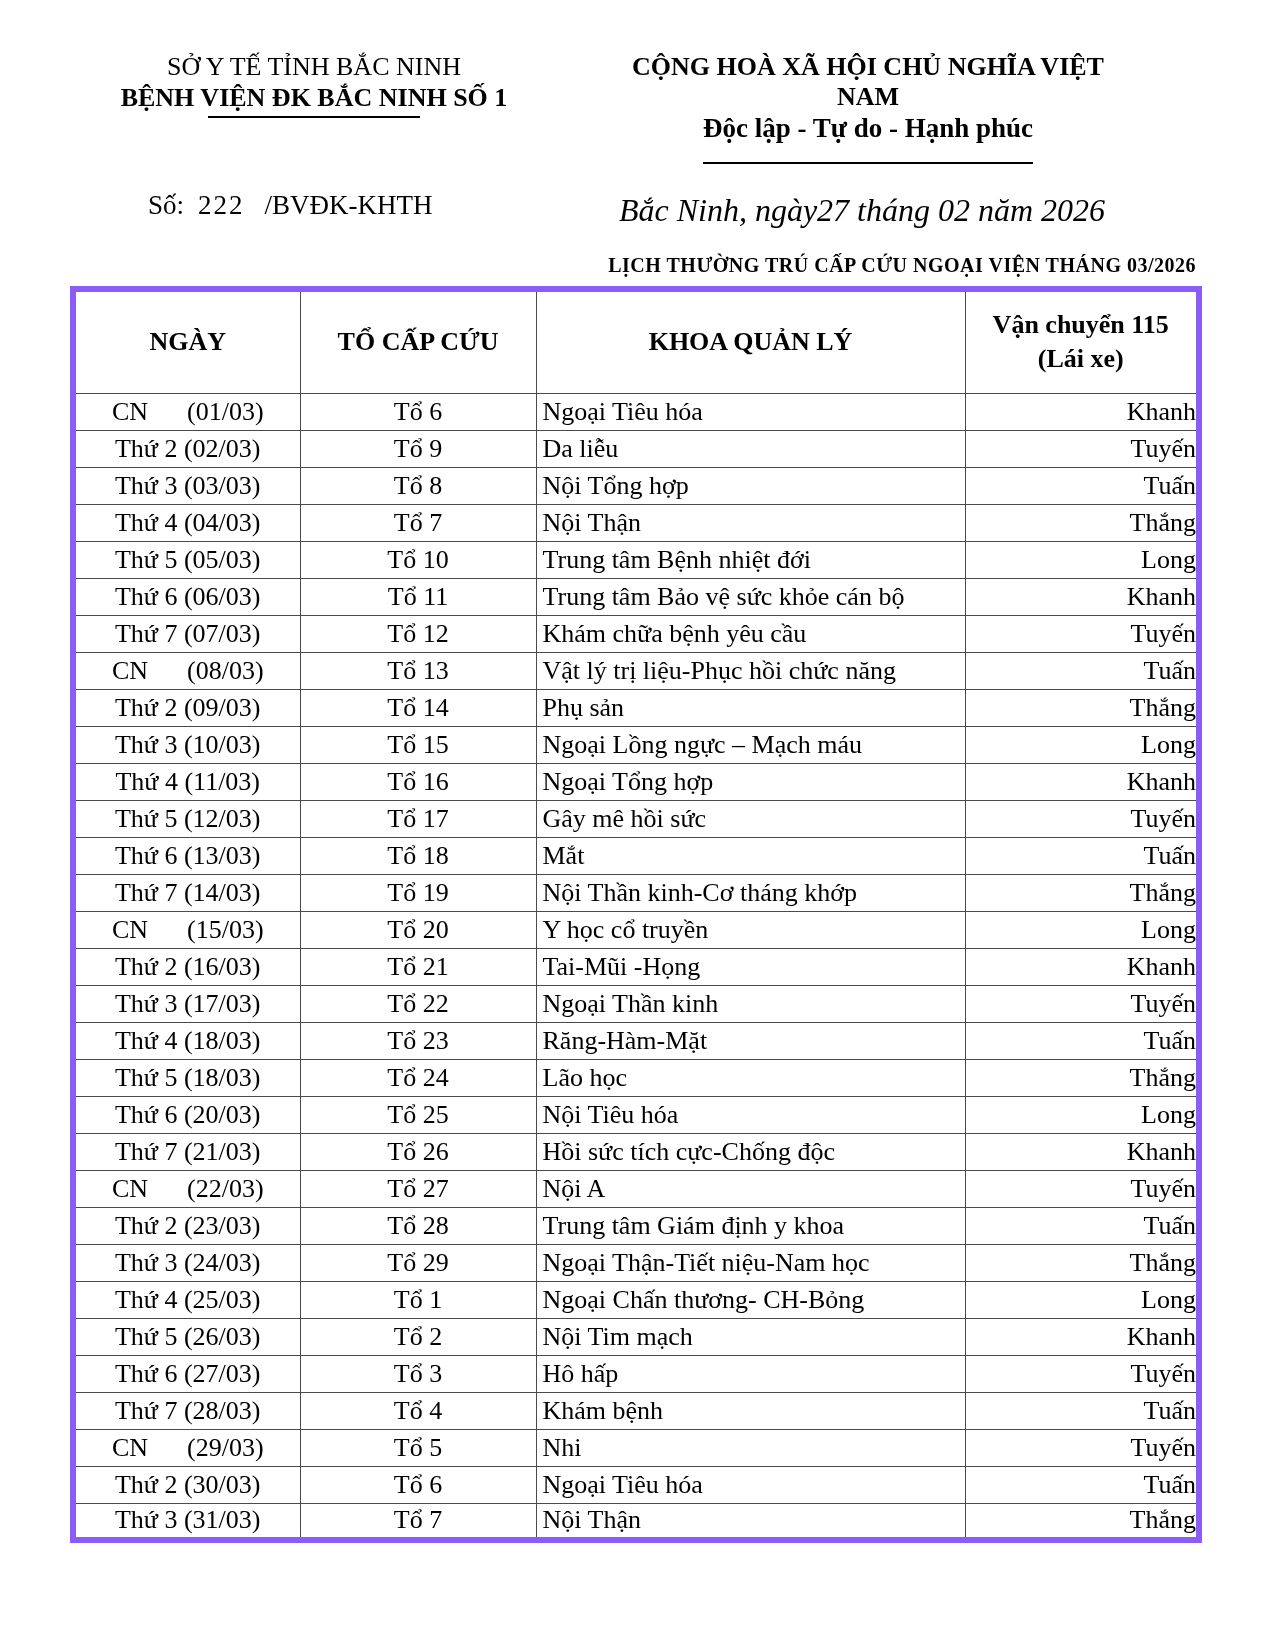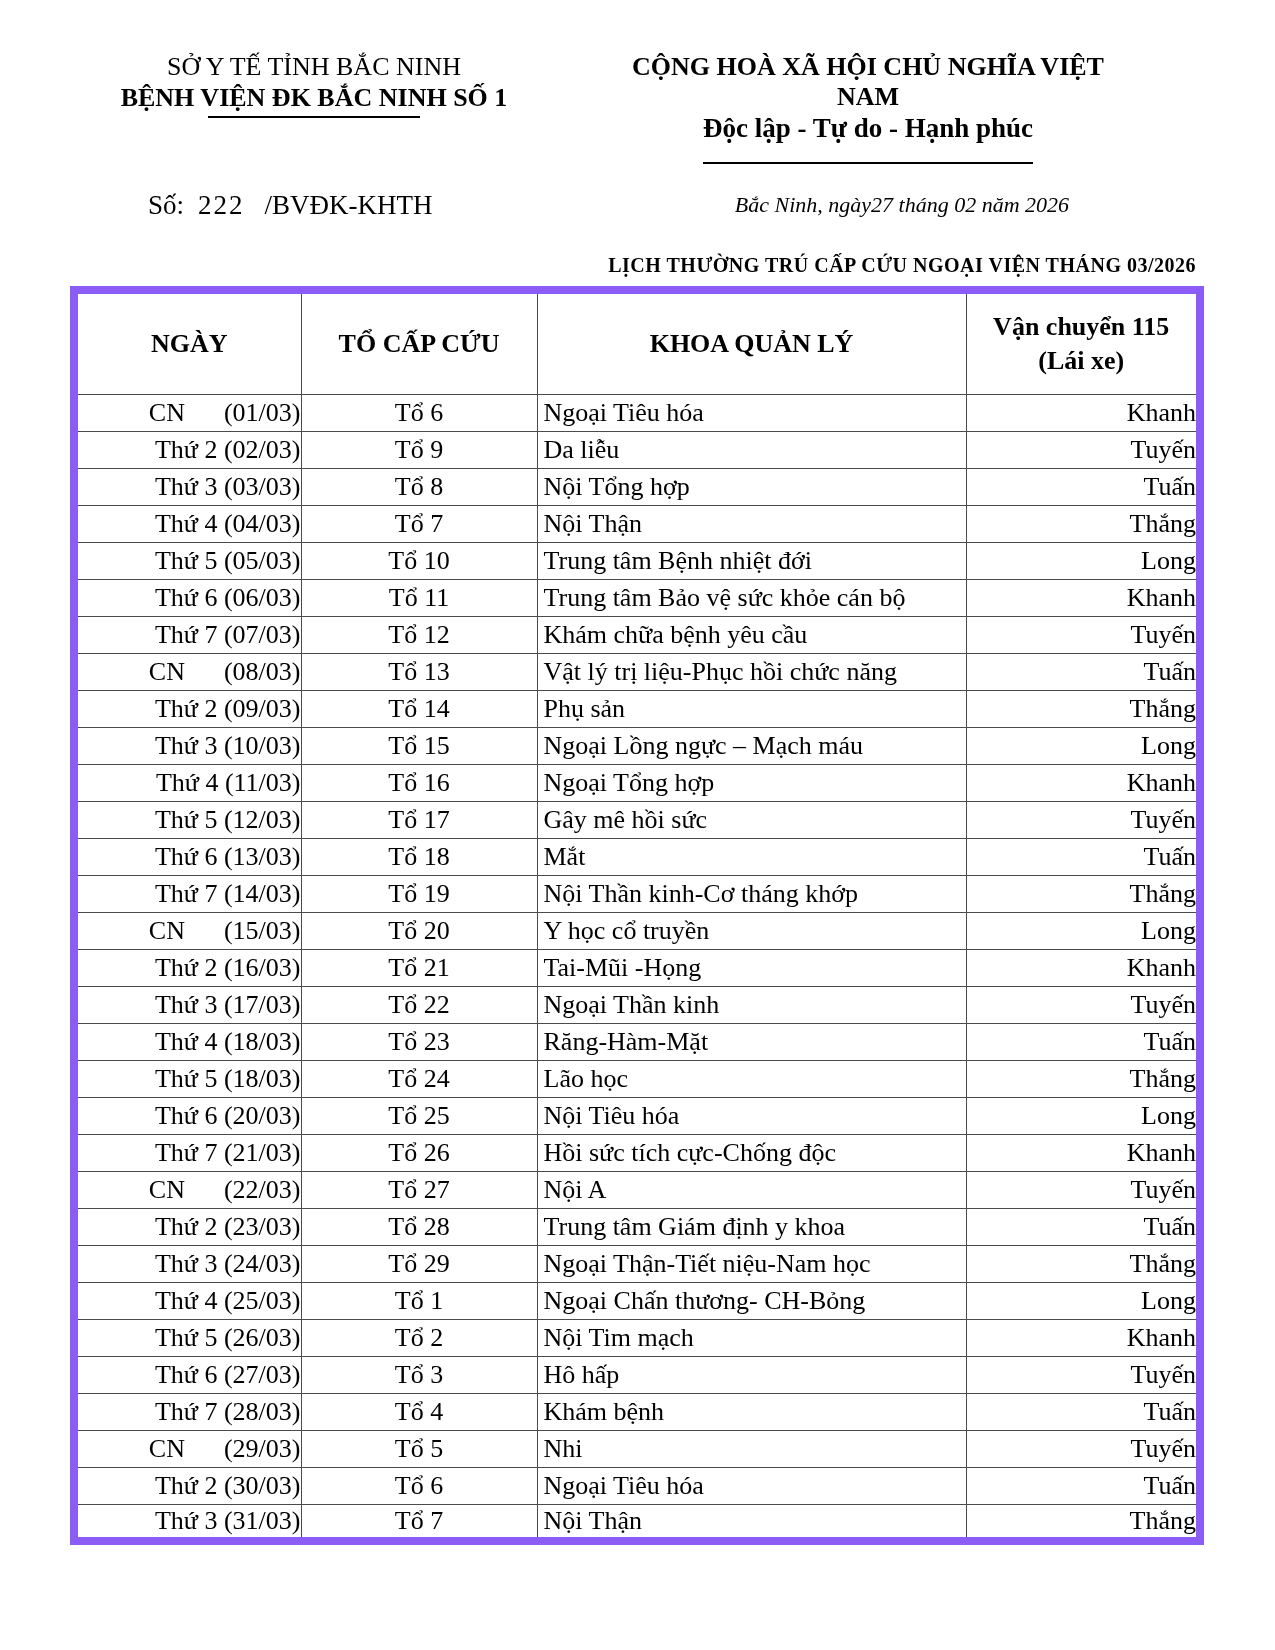--- a/index.html
+++ b/index.html
@@ -26,56 +26,56 @@
     margin: 2px auto 0 auto;
   }
   .lh-right .lh-line1 { font-weight: bold; font-size: 26px; }
   .lh-right .lh-line2 { font-size: 27px; }
   .underlined { display: inline-block; border-bottom: 2px solid #000; padding-bottom: 18px; }
 
   
   .meta-row { position: relative; height: 42px; margin-top: 26px; }
   .ref { position: absolute; left: 148px; top: 0; font-size: 27px; }
   .ref-value { display: inline-block; margin: 0 20px 0 14px; letter-spacing: 2px; }
-  .date { position: absolute; left: 632px; top: 2px; width: 540px;
-          text-align: center; font-style: italic; font-size: 22px; }
+  .date { position: absolute; left: 592px; top: 2px; width: 540px;
+          text-align: center; font-style: italic; font-size: 32px; }
 
   
   .doc-title {
     width: 1126px; margin: 22px 0 0 70px;
     text-align: right; font-weight: bold; font-size: 20px;
     letter-spacing: 0.5px;
   }
 
   
   table.schedule {
     margin: 9px 0 0 70px;
     width: 1126px;
     border-collapse: collapse;
     table-layout: fixed;
-    border: 8px solid #8b5cf6;
+    border: 6px solid #8b5cf6;
   }
   .schedule col.c-day  { width: 227px; }
   .schedule col.c-team { width: 236px; }
   .schedule col.c-dept { width: 429px; }
   .schedule col.c-drv  { width: 234px; }
   .schedule th, .schedule td {
     border: 1px solid #4a4a4a;
     font-size: 26px;
     overflow: hidden;
     vertical-align: middle;
   }
   .schedule thead th {
     height: 104px;
     font-weight: bold;
     text-align: center;
     line-height: 34px;
   }
   .schedule tbody td { height: 37px; line-height: 30px; }
-  td.col-day  { text-align: right; white-space: pre; }
+  td.col-day  { text-align: center; white-space: pre; }
   td.col-team { text-align: center; margin-left: 7px; }
   td.col-dept { text-align: left; padding-left: 6px; white-space: nowrap; }
   td.col-drv  { text-align: right; }
 </style>
 </head>
 <body>
 
 <div class="page">
 
   <div class="letterhead">

